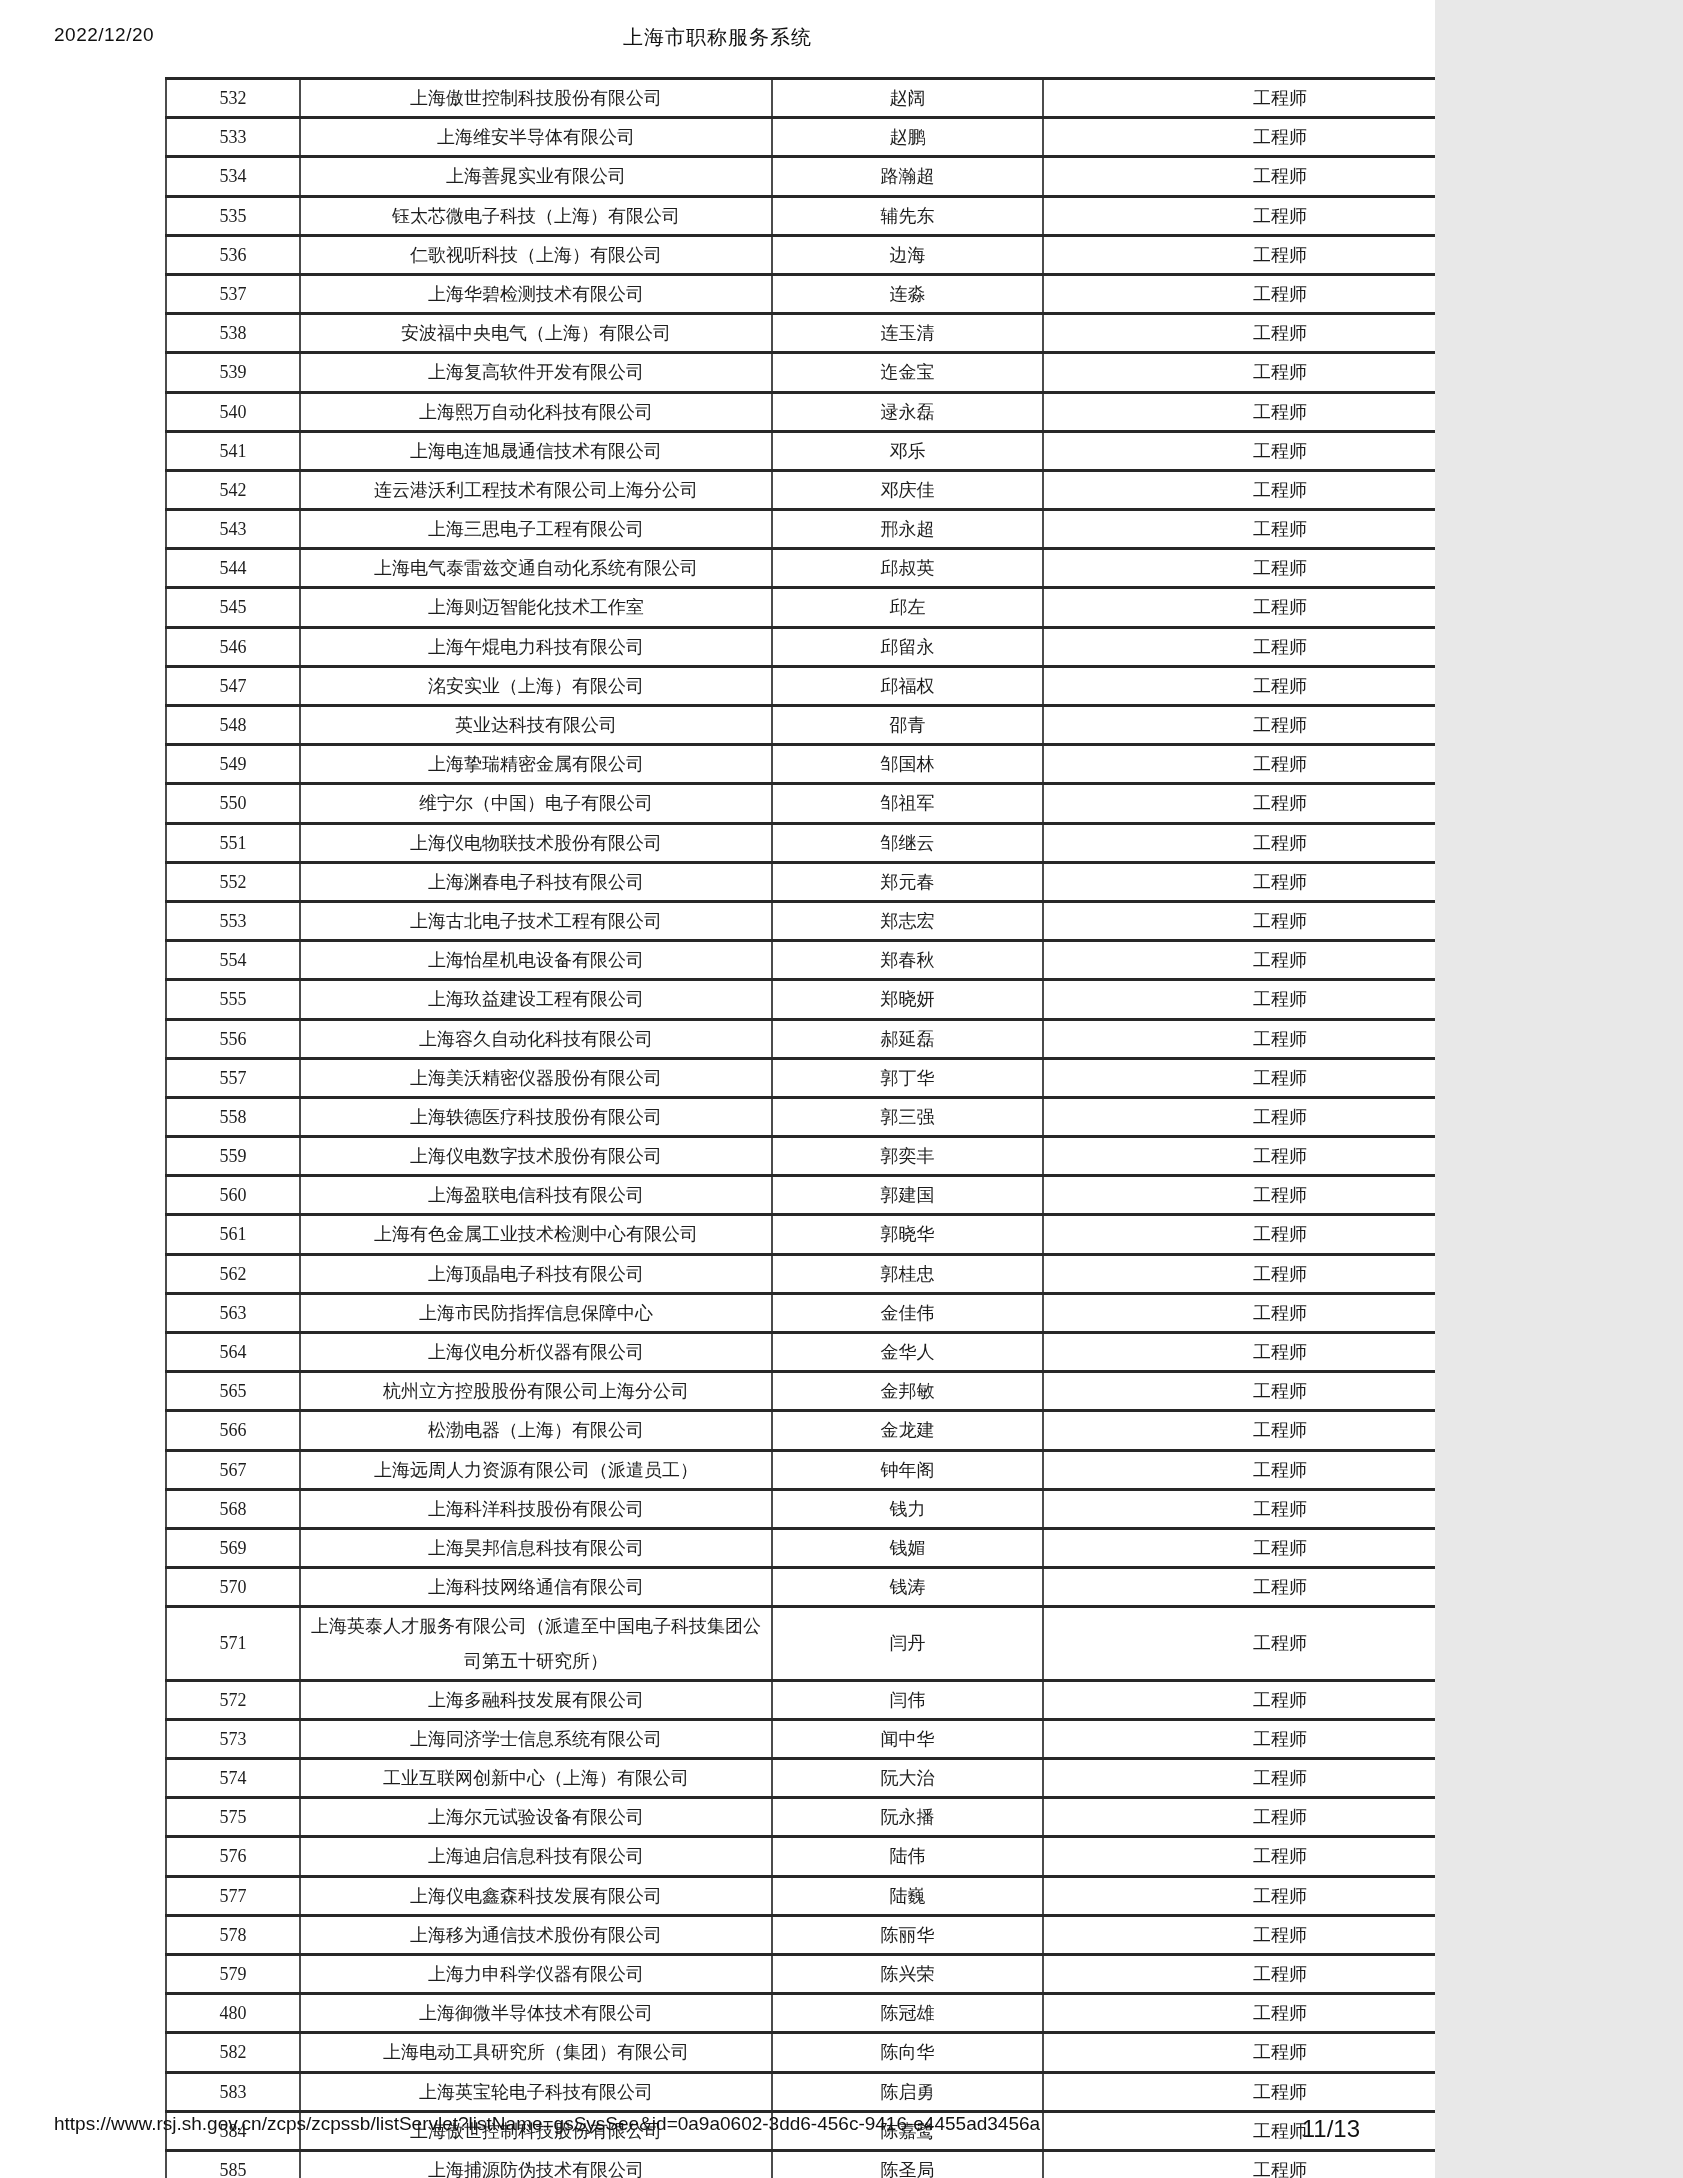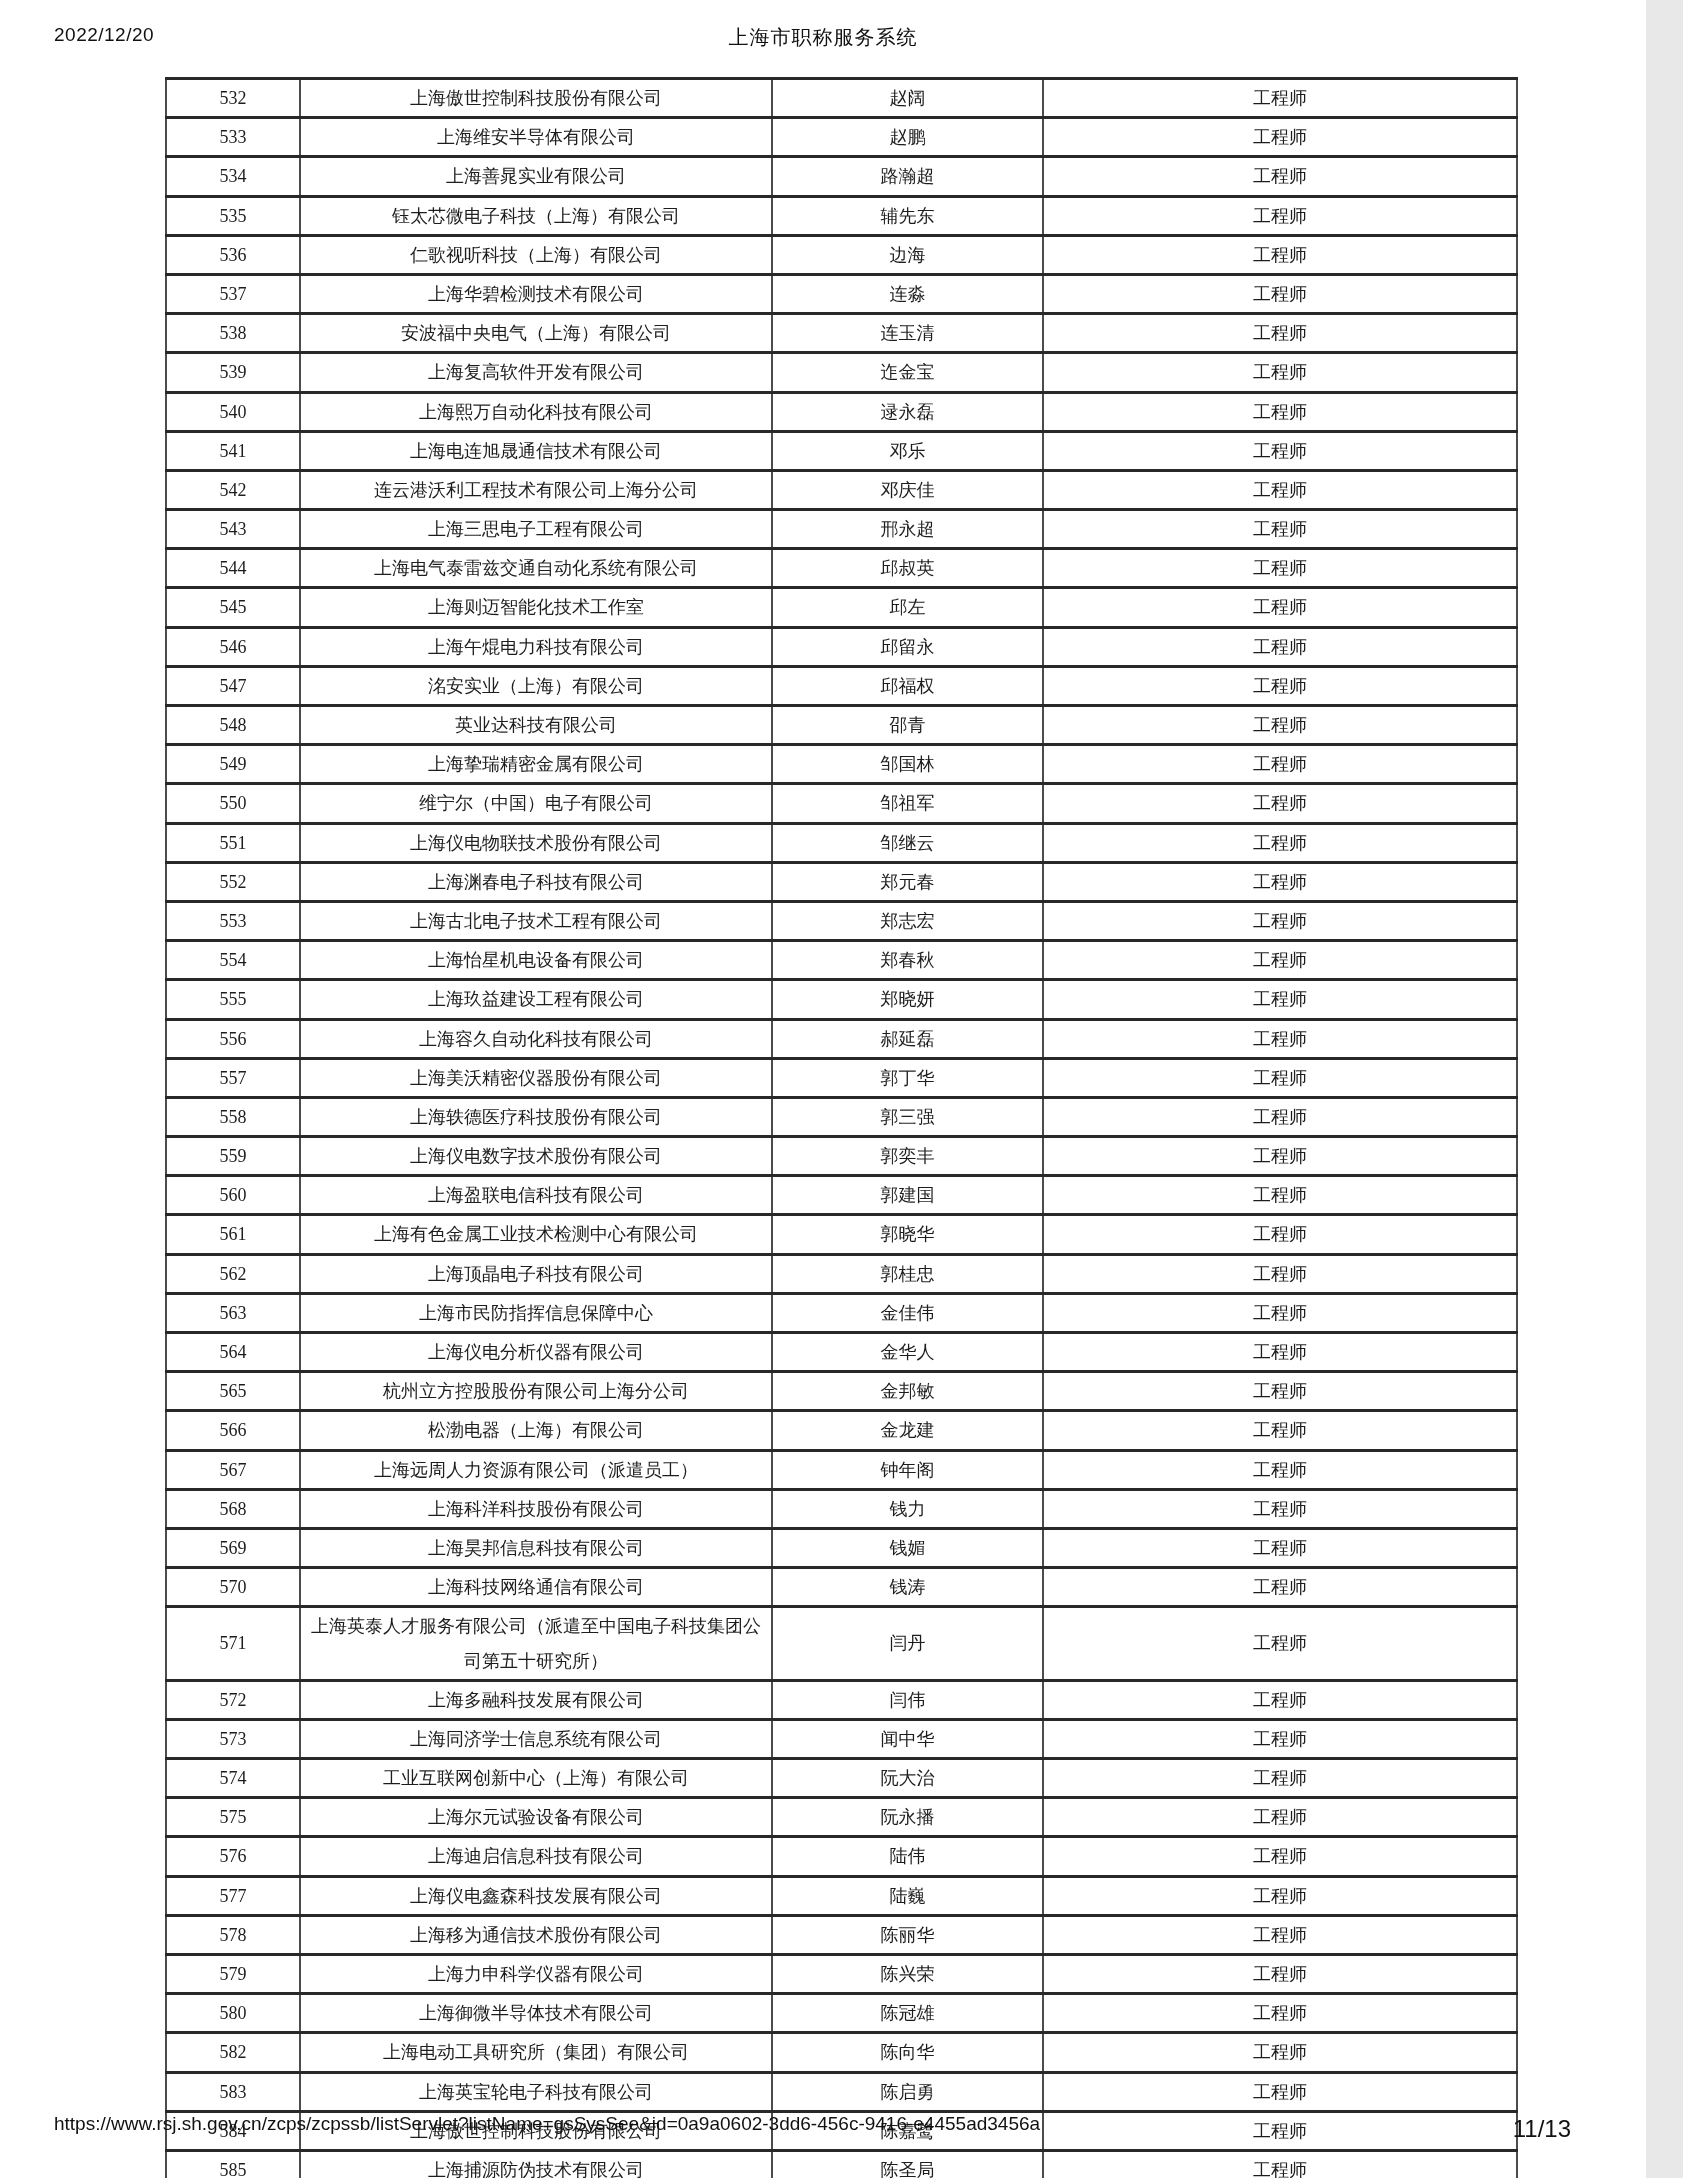--- a/index.html
+++ b/index.html
@@ -1,18 +1,18 @@
 <!DOCTYPE html>
 <html><head>
 <meta charset="utf-8">
 <style>
   html,body { margin:0; padding:0; background:#e8e8e8; }
   .page {
     position:relative;
-    width:1646px; height:2178px;
+    width:1435px; height:2178px;
     background:#ffffff;
     font-family:"Liberation Sans", sans-serif;
     color:#000;
     overflow:hidden;
   }
   .print-date {
     position:absolute; left:54px; top:24px;
     font-size:19px; color:#111; letter-spacing:0.5px;
   }
   .print-title {
@@ -345,21 +345,21 @@
       <td>陈丽华</td>
       <td>工程师</td>
     </tr>
         <tr>
       <td>579</td>
       <td>上海力申科学仪器有限公司</td>
       <td>陈兴荣</td>
       <td>工程师</td>
     </tr>
         <tr>
-      <td>580</td>
+      <td>480</td>
       <td>上海御微半导体技术有限公司</td>
       <td>陈冠雄</td>
       <td>工程师</td>
     </tr>
         <tr>
       <td>582</td>
       <td>上海电动工具研究所（集团）有限公司</td>
       <td>陈向华</td>
       <td>工程师</td>
     </tr>

